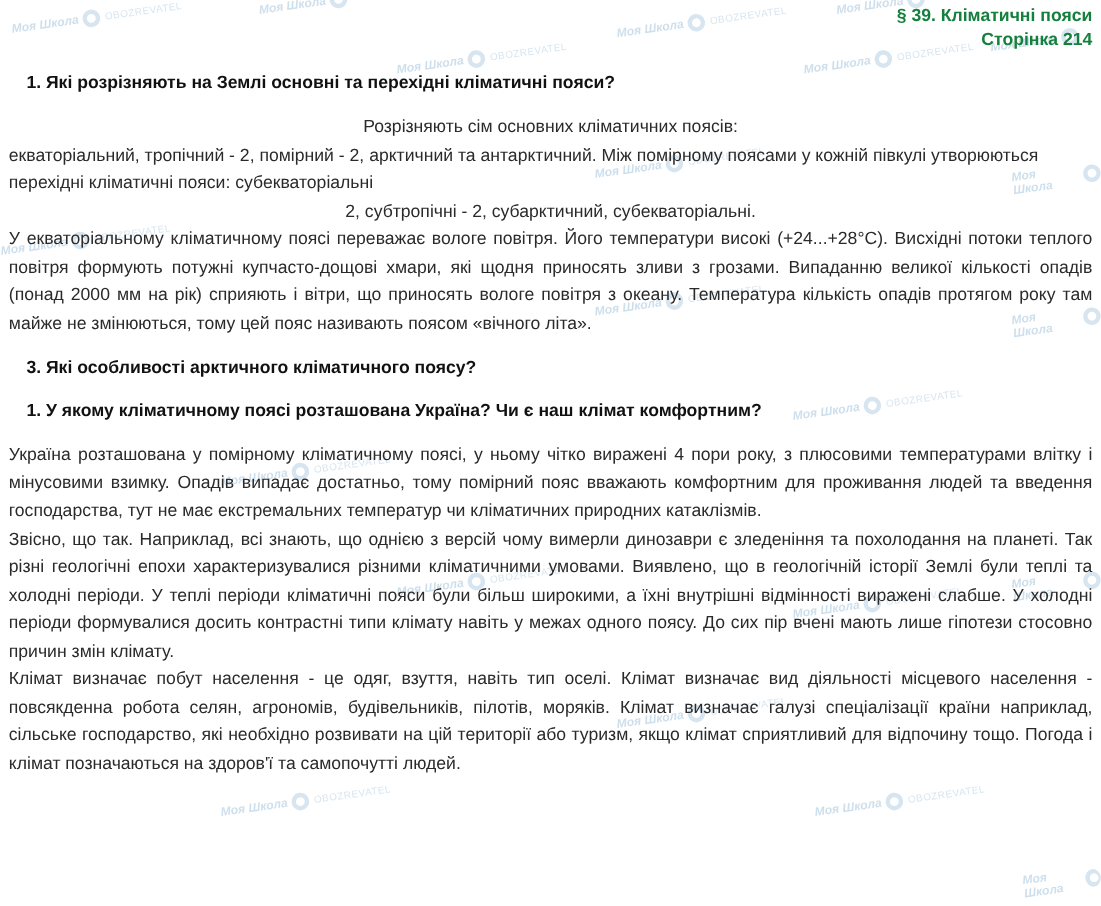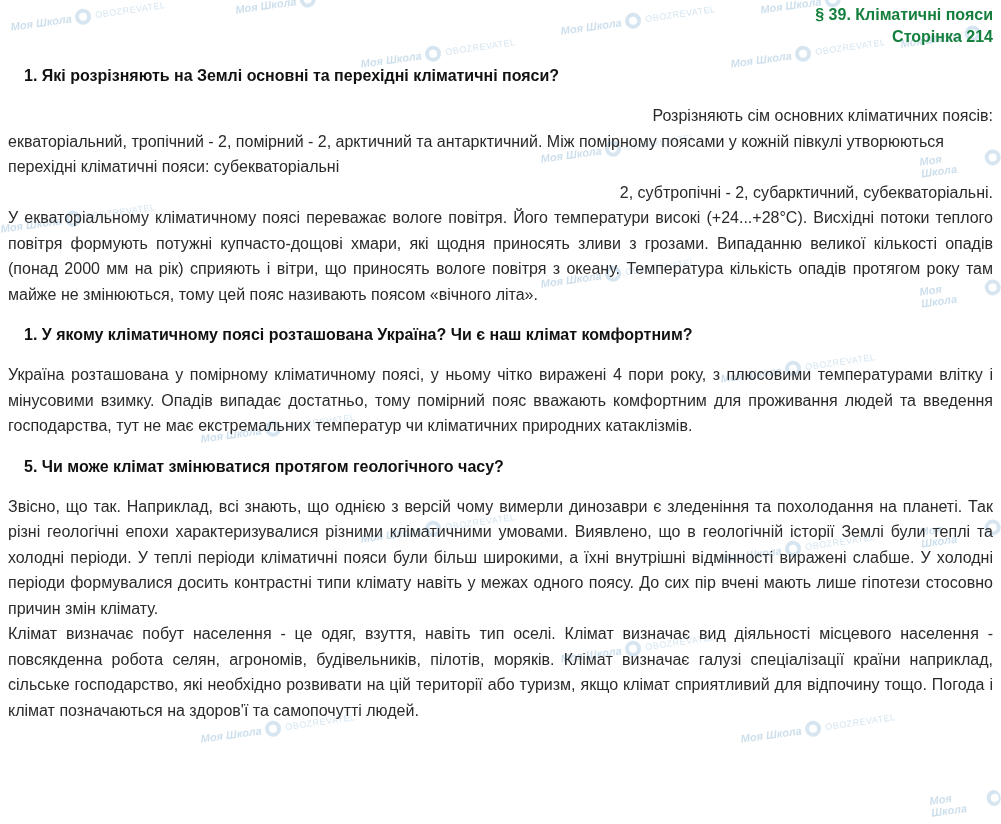--- a/index.html
+++ b/index.html
@@ -7,21 +7,21 @@
   .wm-layer { position:absolute; inset:0; pointer-events:none; z-index:0; }
   .wm { position:absolute; display:flex; align-items:center; gap:4px; transform:rotate(-8deg); opacity:0.9; }
   .wm .brand { font-style:italic; font-weight:bold; font-size:11px; color:#c9dcea; font-family:"Liberation Sans", sans-serif; }
   .wm .circle { width:16px; height:16px; border-radius:50%; background:#d3e3ef; display:inline-block; position:relative; }
   .wm .circle::after { content:""; position:absolute; left:4px; top:4px; width:8px; height:8px; border-radius:50%; background:#fff; }
   .wm .oboz { font-size:9px; color:#d3e3ef; letter-spacing:0.5px; }
   .content { position:relative; z-index:1; padding:4px 8px 0 8px; }
   .title { text-align:right; font-weight:bold; font-size:16px; line-height:22px; margin:0; color:#15803d; }
   .q { font-weight:bold; font-size:16px; line-height:23px; margin:16px; color:#111; }
   .a { font-size:16px; line-height:25.5px; margin:0; text-align:justify; color:#2a2a2a; }
-  .a.left { text-align:right; }
+  .a.left { text-align:center; }
 </style>
 </head>
 <body>
 
 <div class="wm-layer">
   <div class="wm" style="left:10px;top:8px">
       <span class="brand">Моя Школа</span>
       <span class="circle"></span>
       <span class="oboz">OBOZREVATEL</span>
     </div>
@@ -129,28 +129,28 @@
     <p class="a left">Розрізняють сім основних кліматичних поясів:</p>
     <p class="a left" style="text-align:left">екваторіальний, тропічний - 2, помірний - 2, арктичний та антарктичний. Між помірному поясами у кожній півкулі утворюються перехідні кліматичні пояси: субекваторіальні</p>
     <p class="a left">2, субтропічні - 2, субарктичний, субекваторіальні.</p>
   </div>
 
   <div>
     <p class="a">У екваторіальному кліматичному поясі переважає вологе повітря. Його температури високі (+24...+28°С). Висхідні потоки теплого повітря формують потужні купчасто-дощові хмари, які щодня приносять зливи з грозами. Випаданню великої кількості опадів (понад 2000 мм на рік) сприяють і вітри, що приносять вологе повітря з океану. Температура кількість опадів протягом року там майже не змінюються, тому цей пояс називають поясом «вічного літа».</p>
   </div>
 
   <div>
+    <p class="q">3. Які особливості арктичного кліматичного поясу?</p>
   </div>
 
   <div>
     <p class="q">1. У якому кліматичному поясі розташована Україна? Чи є наш клімат комфортним?</p>
     <p class="a">Україна розташована у помірному кліматичному поясі, у ньому чітко виражені 4 пори року, з плюсовими температурами влітку і мінусовими взимку. Опадів випадає достатньо, тому помірний пояс вважають комфортним для проживання людей та введення господарства, тут не має екстремальних температур чи кліматичних природних катаклізмів.</p>
   </div>
 
   <div>
-    <p class="q">5. Чи може клімат змінюватися протягом геологічного часу?</p>
     <p class="a">Звісно, що так. Наприклад, всі знають, що однією з версій чому вимерли динозаври є зледеніння та похолодання на планеті. Так різні геологічні епохи характеризувалися різними кліматичними умовами. Виявлено, що в геологічній історії Землі були теплі та холодні періоди. У теплі періоди кліматичні пояси були більш широкими, а їхні внутрішні відмінності виражені слабше. У холодні періоди формувалися досить контрастні типи клімату навіть у межах одного поясу. До сих пір вчені мають лише гіпотези стосовно причин змін клімату.</p>
   </div>
 
   <div>
     <p class="a">Клімат визначає побут населення - це одяг, взуття, навіть тип оселі. Клімат визначає вид діяльності місцевого населення - повсякденна робота селян, агрономів, будівельників, пілотів, моряків. Клімат визначає галузі спеціалізації країни наприклад, сільське господарство, які необхідно розвивати на цій території або туризм, якщо клімат сприятливий для відпочину тощо. Погода і клімат позначаються на здоров'ї та самопочутті людей.</p>
   </div>
 </div>
 
 </body></html>

